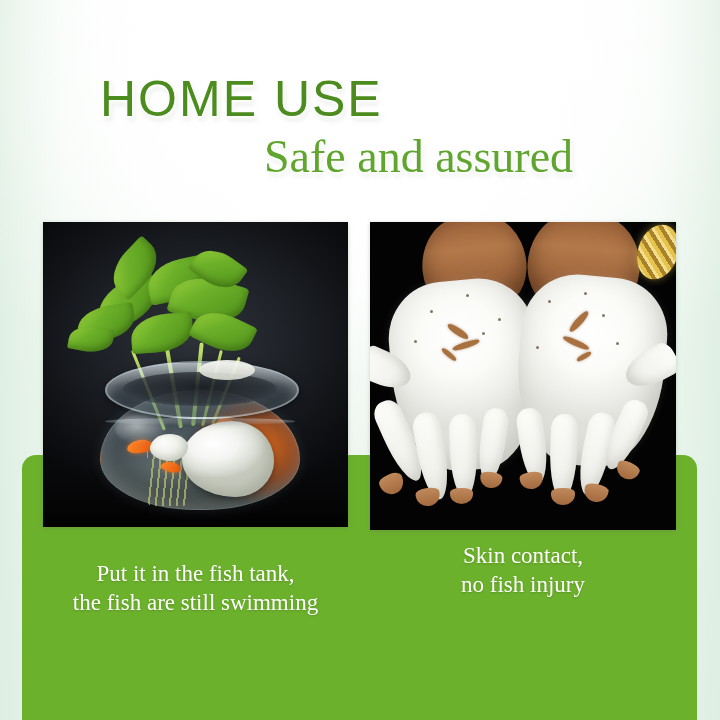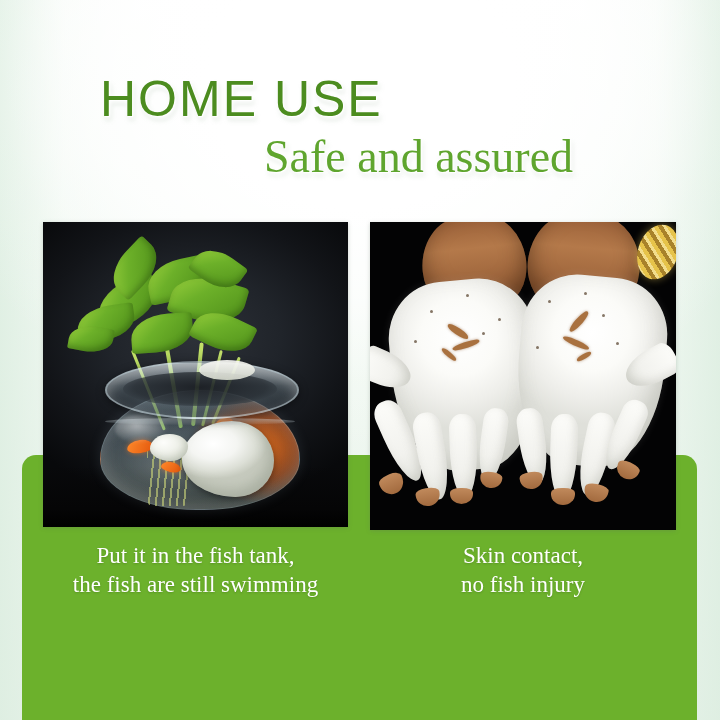--- a/index.html
+++ b/index.html
@@ -283,21 +283,21 @@
     position: absolute;
     z-index: 7;
     color: #ffffff;
     font-family: "Liberation Serif", serif;
     font-size: 23px;
     line-height: 29px;
     text-align: center;
     white-space: pre-line;
     text-shadow: 0 1px 2px rgba(55,95,20,0.35);
   }
-  #caption-left  { left: 43px;  top: 541px; width: 305px; }
+  #caption-left  { left: 43px;  top: 559px; width: 305px; }
   #caption-right { left: 370px; top: 541px; width: 306px; }
 </style>
 </head>
 <body>
 
 <div id="banner">
 
   <div id="bg-vert"></div>
   <div id="bg-glow"></div>
 

